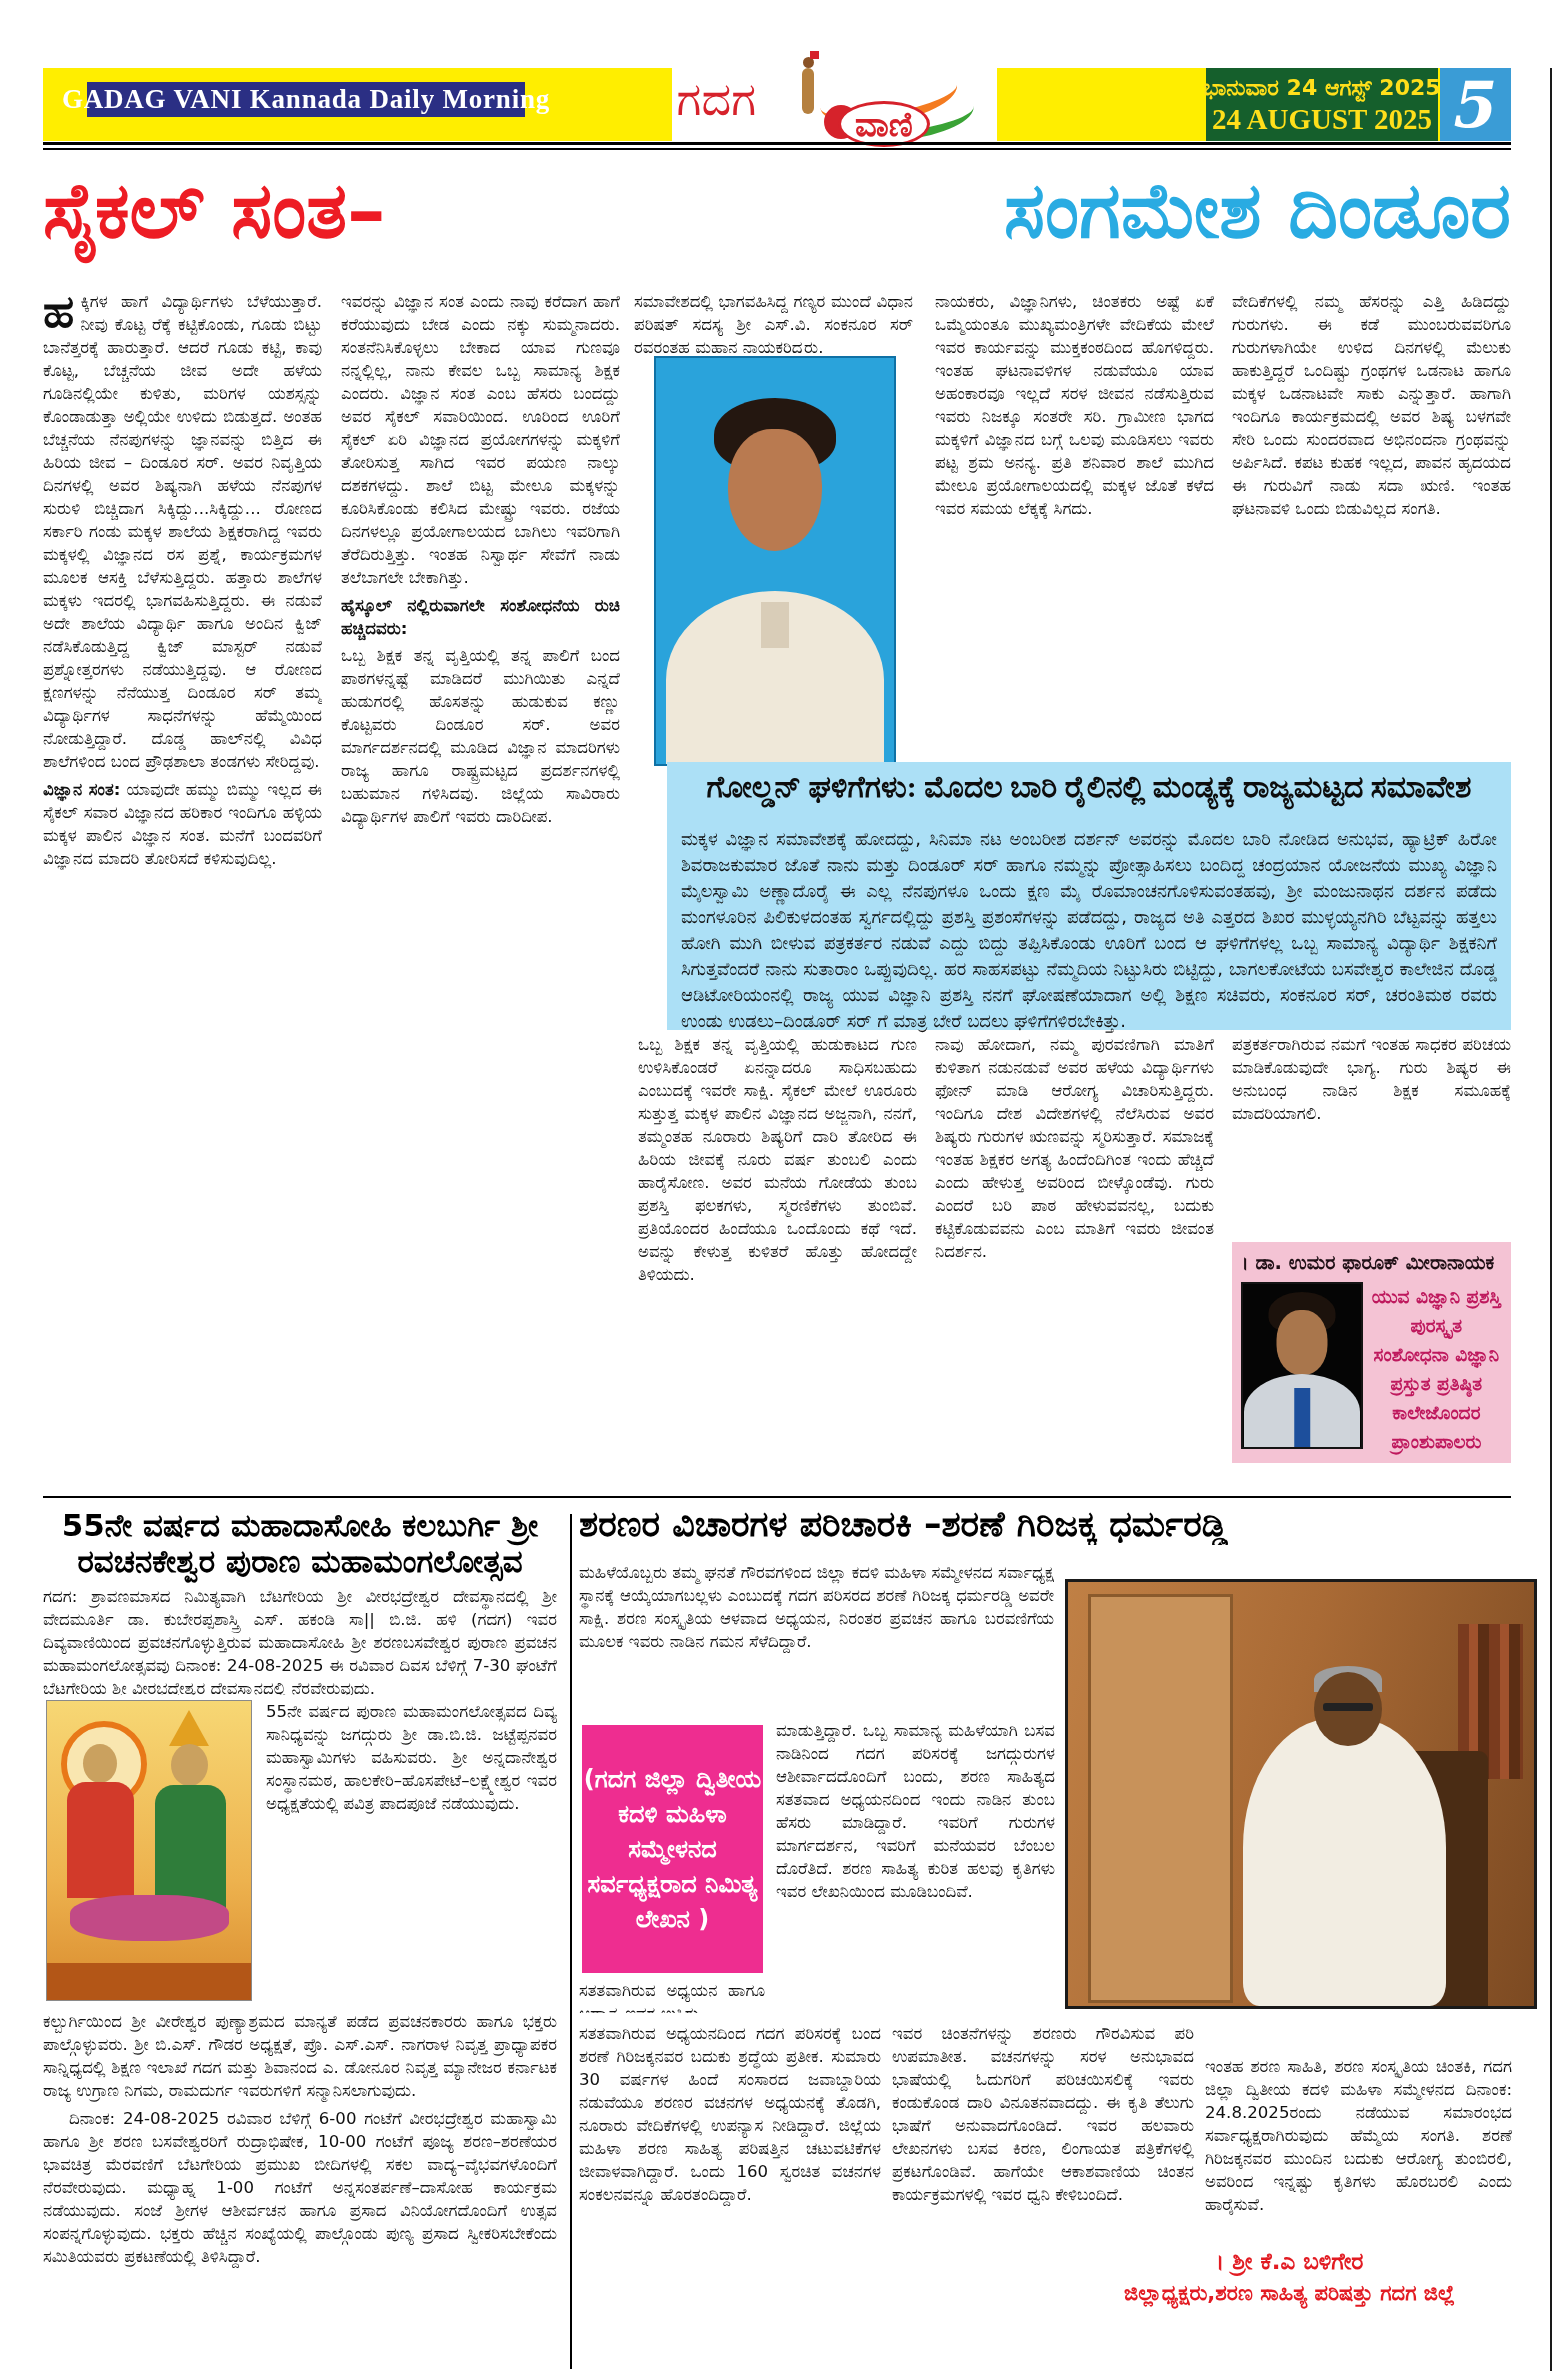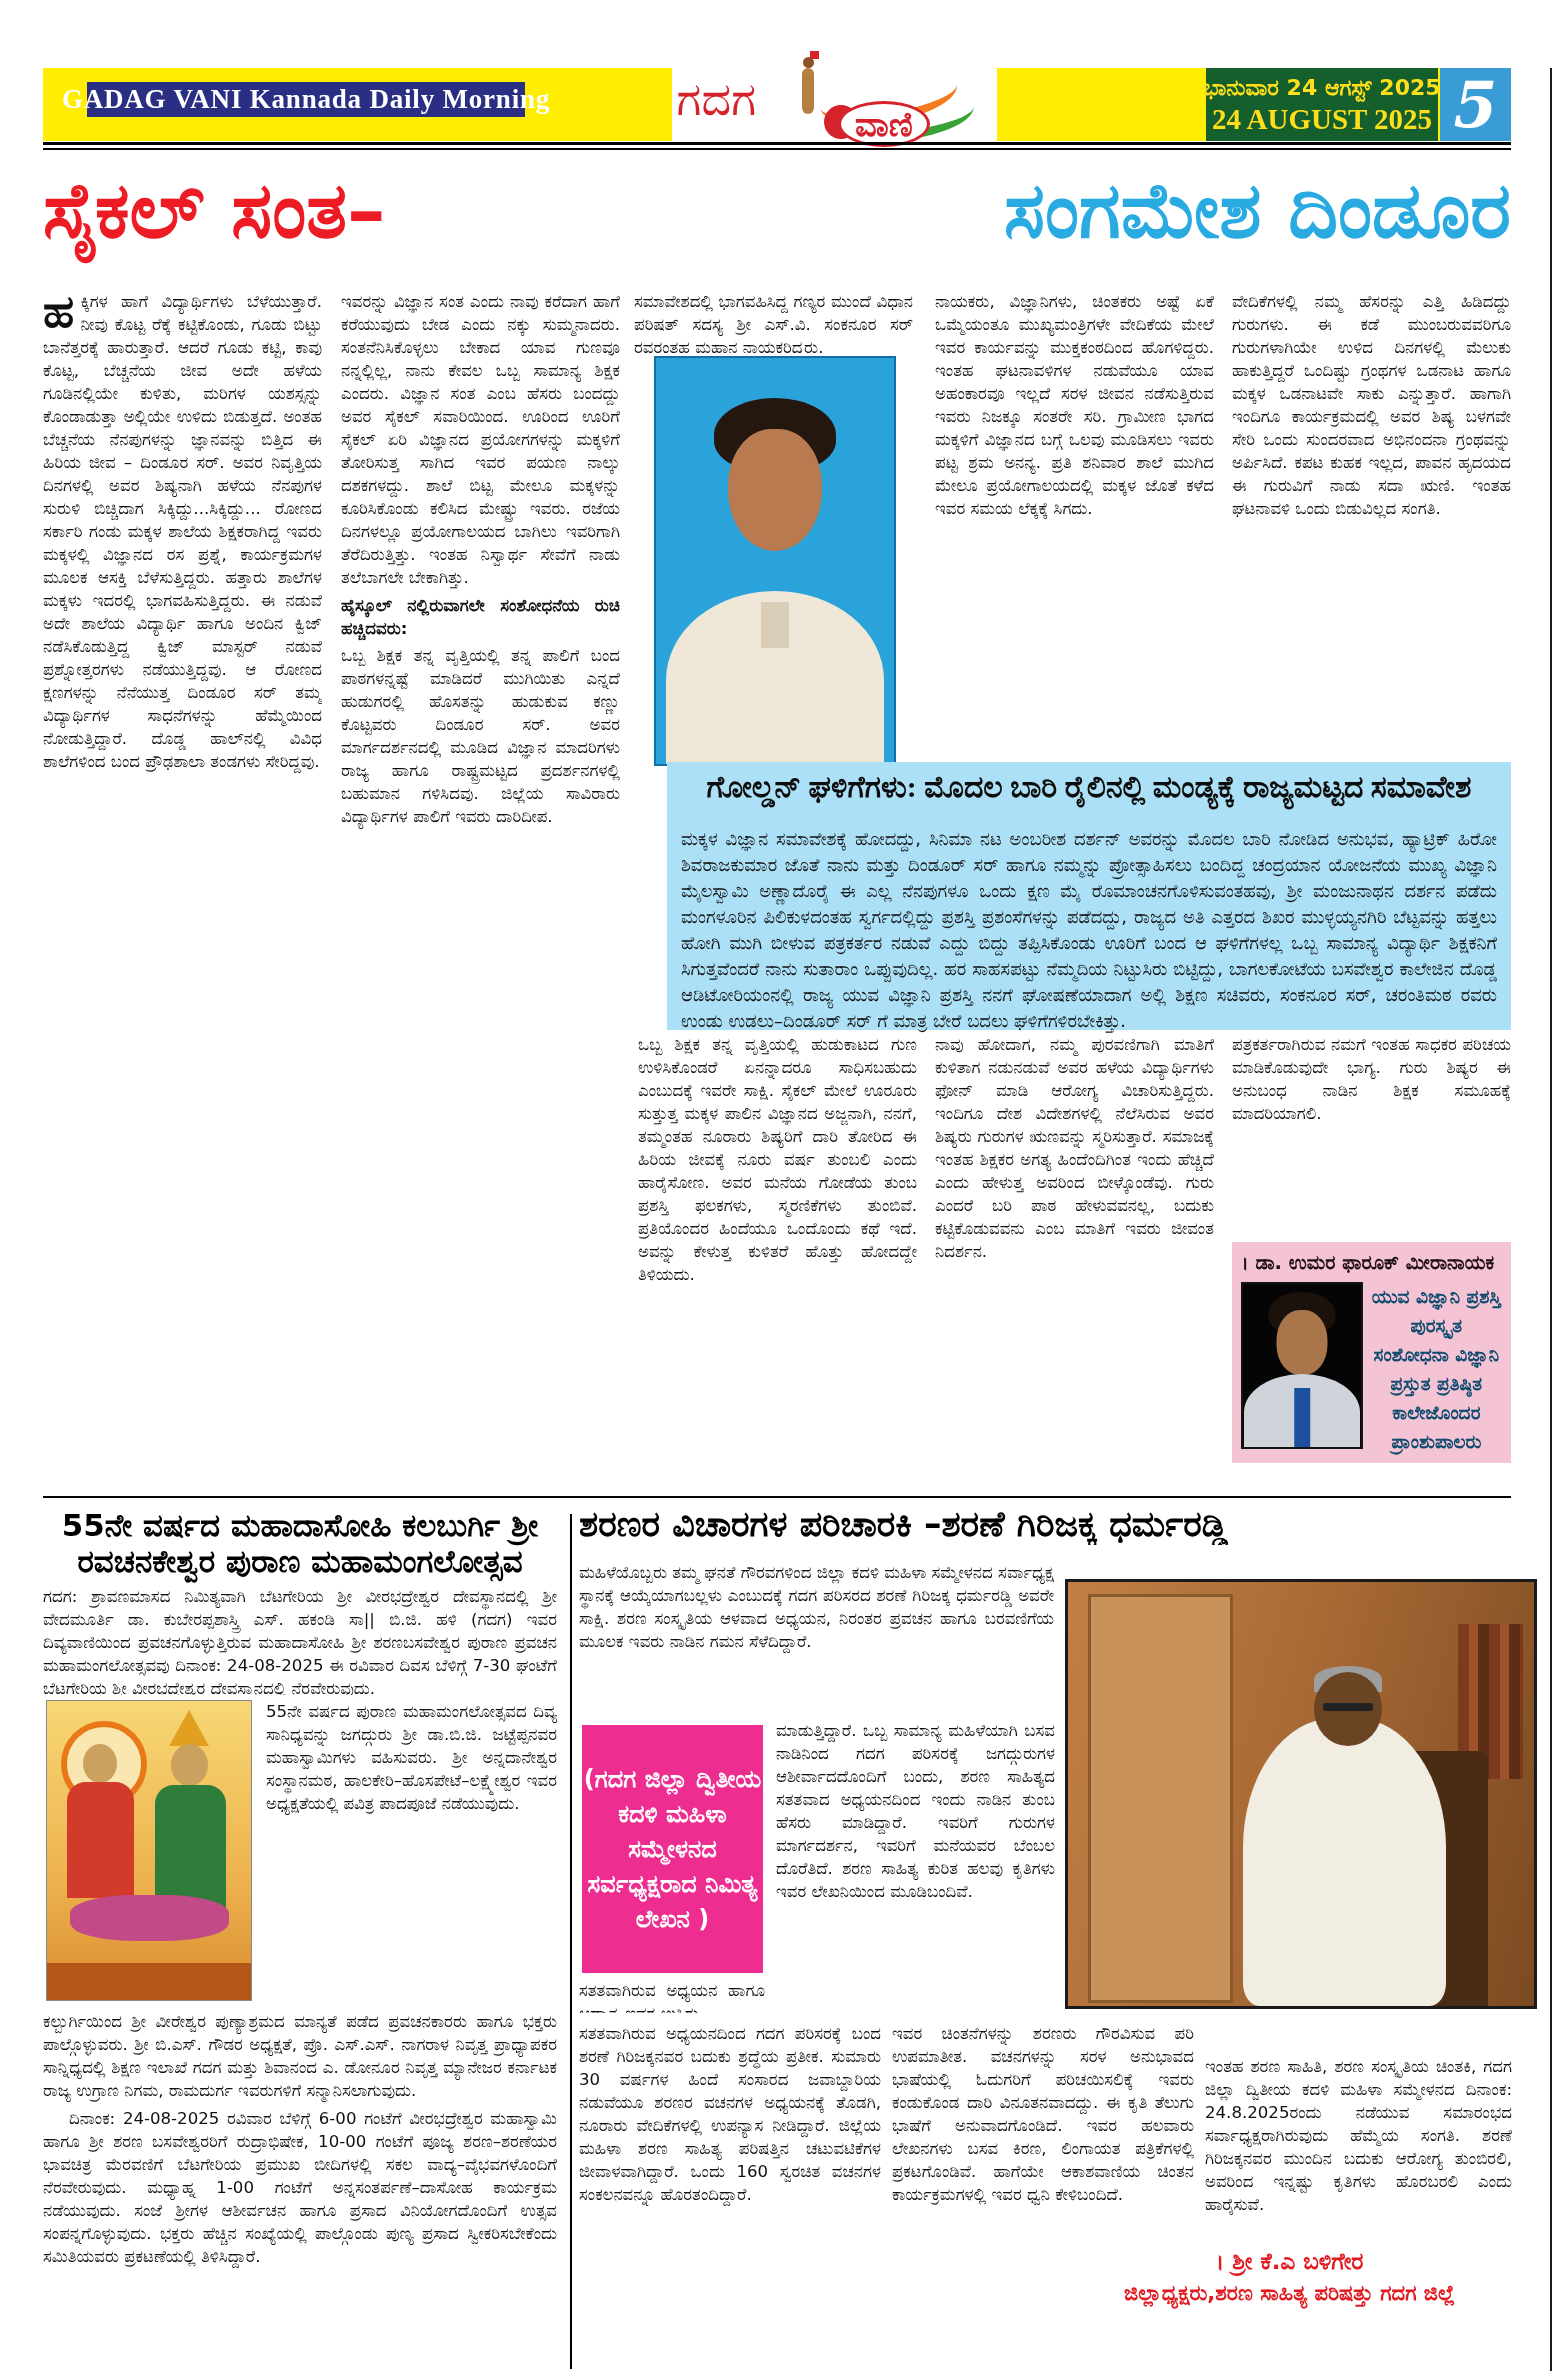--- a/index.html
+++ b/index.html
@@ -65,21 +65,21 @@
 
   
   .sidebar{left:1232px;top:1242px;width:279px;height:221px;background:#f4c3d4;box-sizing:border-box;padding:7.7px 9.3px;}
   .sidebar-title{font-weight:bold;font-size:19.4px;line-height:26px;color:#201016;white-space:nowrap;overflow:hidden;}
   .sidebar-flex{display:flex;margin-top:6.2px;gap:7.7px;}
   .photo-young{width:118px;height:163px;background:#050505;border:2.3px solid #141414;position:relative;overflow:hidden;flex:none;}
   .py-hair{position:absolute;left:50%;top:7.7px;transform:translateX(-50%);width:67px;height:42px;background:#1c120c;border-radius:50% 50% 40% 40%;}
   .py-face{position:absolute;left:50%;top:26px;transform:translateX(-50%);width:51px;height:65px;background:#a9764c;border-radius:46%;}
   .py-suit{position:absolute;left:50%;bottom:-3.1px;transform:translateX(-50%);width:116px;height:76px;background:#cfd4da;border-radius:50% 50% 0 0;}
   .py-tie{position:absolute;left:50%;bottom:0;transform:translateX(-50%);width:15.5px;height:59px;background:#1d4f9c;}
-  .sidebar-body{font-weight:bold;font-size:18.6px;line-height:29px;text-align:center;color:#0c4a6e;}
+  .sidebar-body{font-weight:bold;font-size:18.6px;line-height:29px;text-align:center;color:#be185d;}
 
   
   .mid-rule{left:43px;top:1496px;width:1468px;height:2.3px;background:#000000;}
   .vert-div{left:570px;top:1514px;width:1.5px;height:855px;background:#000000;}
 
   
   .la-headline{left:43px;top:1507px;width:514px;text-align:center;font-weight:bold;font-size:31px;line-height:36px;color:#000;}
   .deity{left:46px;top:1700px;width:204px;height:299px;border:1.5px solid #8a8a8a;overflow:hidden;
          background:linear-gradient(#f7d774,#edb24e 60%,#d98b2e);}
   .d-halo{position:absolute;left:14px;top:20px;width:74px;height:74px;border:6.2px solid #e87818;border-radius:50%;background:#f9e6b0;}
@@ -146,20 +146,21 @@
 
   <div class="abs headline">
     <span class="hl-red">ಸೈಕಲ್ ಸಂತ–</span>
     <span class="hl-blue">ಸಂಗಮೇಶ ದಿಂಡೂರ</span>
   </div>
 
   <div class="tx" style="left:43px;top:290px;width:279px;height:1200px;">
     <p class="noind">
       <span class="dropcap">ಹ</span><span>ಕ್ಕಿಗಳ ಹಾಗೆ ವಿದ್ಯಾರ್ಥಿಗಳು ಬೆಳೆಯುತ್ತಾರೆ. ನೀವು ಕೊಟ್ಟ ರೆಕ್ಕೆ ಕಟ್ಟಿಕೊಂಡು, ಗೂಡು ಬಿಟ್ಟು ಬಾನೆತ್ತರಕ್ಕೆ ಹಾರುತ್ತಾರೆ. ಆದರೆ ಗೂಡು ಕಟ್ಟಿ, ಕಾವು ಕೊಟ್ಟ, ಬೆಚ್ಚನೆಯ ಜೀವ ಅದೇ ಹಳೆಯ ಗೂಡಿನಲ್ಲಿಯೇ ಕುಳಿತು, ಮರಿಗಳ ಯಶಸ್ಸನ್ನು ಕೊಂಡಾಡುತ್ತಾ ಅಲ್ಲಿಯೇ ಉಳಿದು ಬಿಡುತ್ತದೆ. ಅಂತಹ ಬೆಚ್ಚನೆಯ ನೆನಪುಗಳನ್ನು ಜ್ಞಾನವನ್ನು ಬಿತ್ತಿದ ಈ ಹಿರಿಯ ಜೀವ – ದಿಂಡೂರ ಸರ್. ಅವರ ನಿವೃತ್ತಿಯ ದಿನಗಳಲ್ಲಿ ಅವರ ಶಿಷ್ಯನಾಗಿ ಹಳೆಯ ನೆನಪುಗಳ ಸುರುಳಿ ಬಿಚ್ಚಿದಾಗ ಸಿಕ್ಕಿದ್ದು...ಸಿಕ್ಕಿದ್ದು... ರೋಣದ ಸರ್ಕಾರಿ ಗಂಡು ಮಕ್ಕಳ ಶಾಲೆಯ ಶಿಕ್ಷಕರಾಗಿದ್ದ ಇವರು ಮಕ್ಕಳಲ್ಲಿ ವಿಜ್ಞಾನದ ರಸ ಪ್ರಶ್ನೆ, ಕಾರ್ಯಕ್ರಮಗಳ ಮೂಲಕ ಆಸಕ್ತಿ ಬೆಳೆಸುತ್ತಿದ್ದರು. ಹತ್ತಾರು ಶಾಲೆಗಳ ಮಕ್ಕಳು ಇದರಲ್ಲಿ ಭಾಗವಹಿಸುತ್ತಿದ್ದರು. ಈ ನಡುವೆ ಅದೇ ಶಾಲೆಯ ವಿದ್ಯಾರ್ಥಿ ಹಾಗೂ ಅಂದಿನ ಕ್ವಿಜ್ ನಡೆಸಿಕೊಡುತ್ತಿದ್ದ ಕ್ವಿಜ್ ಮಾಸ್ಟರ್ ನಡುವೆ ಪ್ರಶ್ನೋತ್ತರಗಳು ನಡೆಯುತ್ತಿದ್ದವು. ಆ ರೋಣದ ಕ್ಷಣಗಳನ್ನು ನೆನೆಯುತ್ತ ದಿಂಡೂರ ಸರ್ ತಮ್ಮ ವಿದ್ಯಾರ್ಥಿಗಳ ಸಾಧನೆಗಳನ್ನು ಹೆಮ್ಮೆಯಿಂದ ನೋಡುತ್ತಿದ್ದಾರೆ. ದೊಡ್ಡ ಹಾಲ್‌ನಲ್ಲಿ ವಿವಿಧ ಶಾಲೆಗಳಿಂದ ಬಂದ ಪ್ರೌಢಶಾಲಾ ತಂಡಗಳು ಸೇರಿದ್ದವು.</span>
     </p>
+    <p class="noind"><span class="subhead">ವಿಜ್ಞಾನ ಸಂತ:</span> <span>ಯಾವುದೇ ಹಮ್ಮು ಬಿಮ್ಮು ಇಲ್ಲದ ಈ ಸೈಕಲ್ ಸವಾರ ವಿಜ್ಞಾನದ ಹರಿಕಾರ ಇಂದಿಗೂ ಹಳ್ಳಿಯ ಮಕ್ಕಳ ಪಾಲಿನ ವಿಜ್ಞಾನ ಸಂತ. ಮನೆಗೆ ಬಂದವರಿಗೆ ವಿಜ್ಞಾನದ ಮಾದರಿ ತೋರಿಸದೆ ಕಳಿಸುವುದಿಲ್ಲ.</span></p>
   </div>
 
   <div class="tx" style="left:341px;top:290px;width:279px;height:1200px;">
     <p class="noind">ಇವರನ್ನು ವಿಜ್ಞಾನ ಸಂತ ಎಂದು ನಾವು ಕರೆದಾಗ ಹಾಗೆ ಕರೆಯುವುದು ಬೇಡ ಎಂದು ನಕ್ಕು ಸುಮ್ಮನಾದರು. ಸಂತನೆನಿಸಿಕೊಳ್ಳಲು ಬೇಕಾದ ಯಾವ ಗುಣವೂ ನನ್ನಲ್ಲಿಲ್ಲ, ನಾನು ಕೇವಲ ಒಬ್ಬ ಸಾಮಾನ್ಯ ಶಿಕ್ಷಕ ಎಂದರು. ವಿಜ್ಞಾನ ಸಂತ ಎಂಬ ಹೆಸರು ಬಂದದ್ದು ಅವರ ಸೈಕಲ್ ಸವಾರಿಯಿಂದ. ಊರಿಂದ ಊರಿಗೆ ಸೈಕಲ್ ಏರಿ ವಿಜ್ಞಾನದ ಪ್ರಯೋಗಗಳನ್ನು ಮಕ್ಕಳಿಗೆ ತೋರಿಸುತ್ತ ಸಾಗಿದ ಇವರ ಪಯಣ ನಾಲ್ಕು ದಶಕಗಳದ್ದು. ಶಾಲೆ ಬಿಟ್ಟ ಮೇಲೂ ಮಕ್ಕಳನ್ನು ಕೂರಿಸಿಕೊಂಡು ಕಲಿಸಿದ ಮೇಷ್ಟ್ರು ಇವರು. ರಜೆಯ ದಿನಗಳಲ್ಲೂ ಪ್ರಯೋಗಾಲಯದ ಬಾಗಿಲು ಇವರಿಗಾಗಿ ತೆರೆದಿರುತ್ತಿತ್ತು. ಇಂತಹ ನಿಸ್ವಾರ್ಥ ಸೇವೆಗೆ ನಾಡು ತಲೆಬಾಗಲೇ ಬೇಕಾಗಿತ್ತು.</p>
     <p class="noind subhead">ಹೈಸ್ಕೂಲ್ ನಲ್ಲಿರುವಾಗಲೇ ಸಂಶೋಧನೆಯ ರುಚಿ ಹಚ್ಚಿದವರು:</p>
     <p class="noind">ಒಬ್ಬ ಶಿಕ್ಷಕ ತನ್ನ ವೃತ್ತಿಯಲ್ಲಿ ತನ್ನ ಪಾಲಿಗೆ ಬಂದ ಪಾಠಗಳನ್ನಷ್ಟೆ ಮಾಡಿದರೆ ಮುಗಿಯಿತು ಎನ್ನದೆ ಹುಡುಗರಲ್ಲಿ ಹೊಸತನ್ನು ಹುಡುಕುವ ಕಣ್ಣು ಕೊಟ್ಟವರು ದಿಂಡೂರ ಸರ್. ಅವರ ಮಾರ್ಗದರ್ಶನದಲ್ಲಿ ಮೂಡಿದ ವಿಜ್ಞಾನ ಮಾದರಿಗಳು ರಾಜ್ಯ ಹಾಗೂ ರಾಷ್ಟ್ರಮಟ್ಟದ ಪ್ರದರ್ಶನಗಳಲ್ಲಿ ಬಹುಮಾನ ಗಳಿಸಿದವು. ಜಿಲ್ಲೆಯ ಸಾವಿರಾರು ವಿದ್ಯಾರ್ಥಿಗಳ ಪಾಲಿಗೆ ಇವರು ದಾರಿದೀಪ.</p>
   </div>
 
   <div class="tx" style="left:634px;top:290px;width:279px;height:63px;">ಸಮಾವೇಶದಲ್ಲಿ ಭಾಗವಹಿಸಿದ್ದ ಗಣ್ಯರ ಮುಂದೆ ವಿಧಾನ ಪರಿಷತ್ ಸದಸ್ಯ ಶ್ರೀ ಎಸ್.ವಿ. ಸಂಕನೂರ ಸರ್ ರವರಂತಹ ಮಹಾನ ನಾಯಕರಿದ್ದರು.</div>
 

